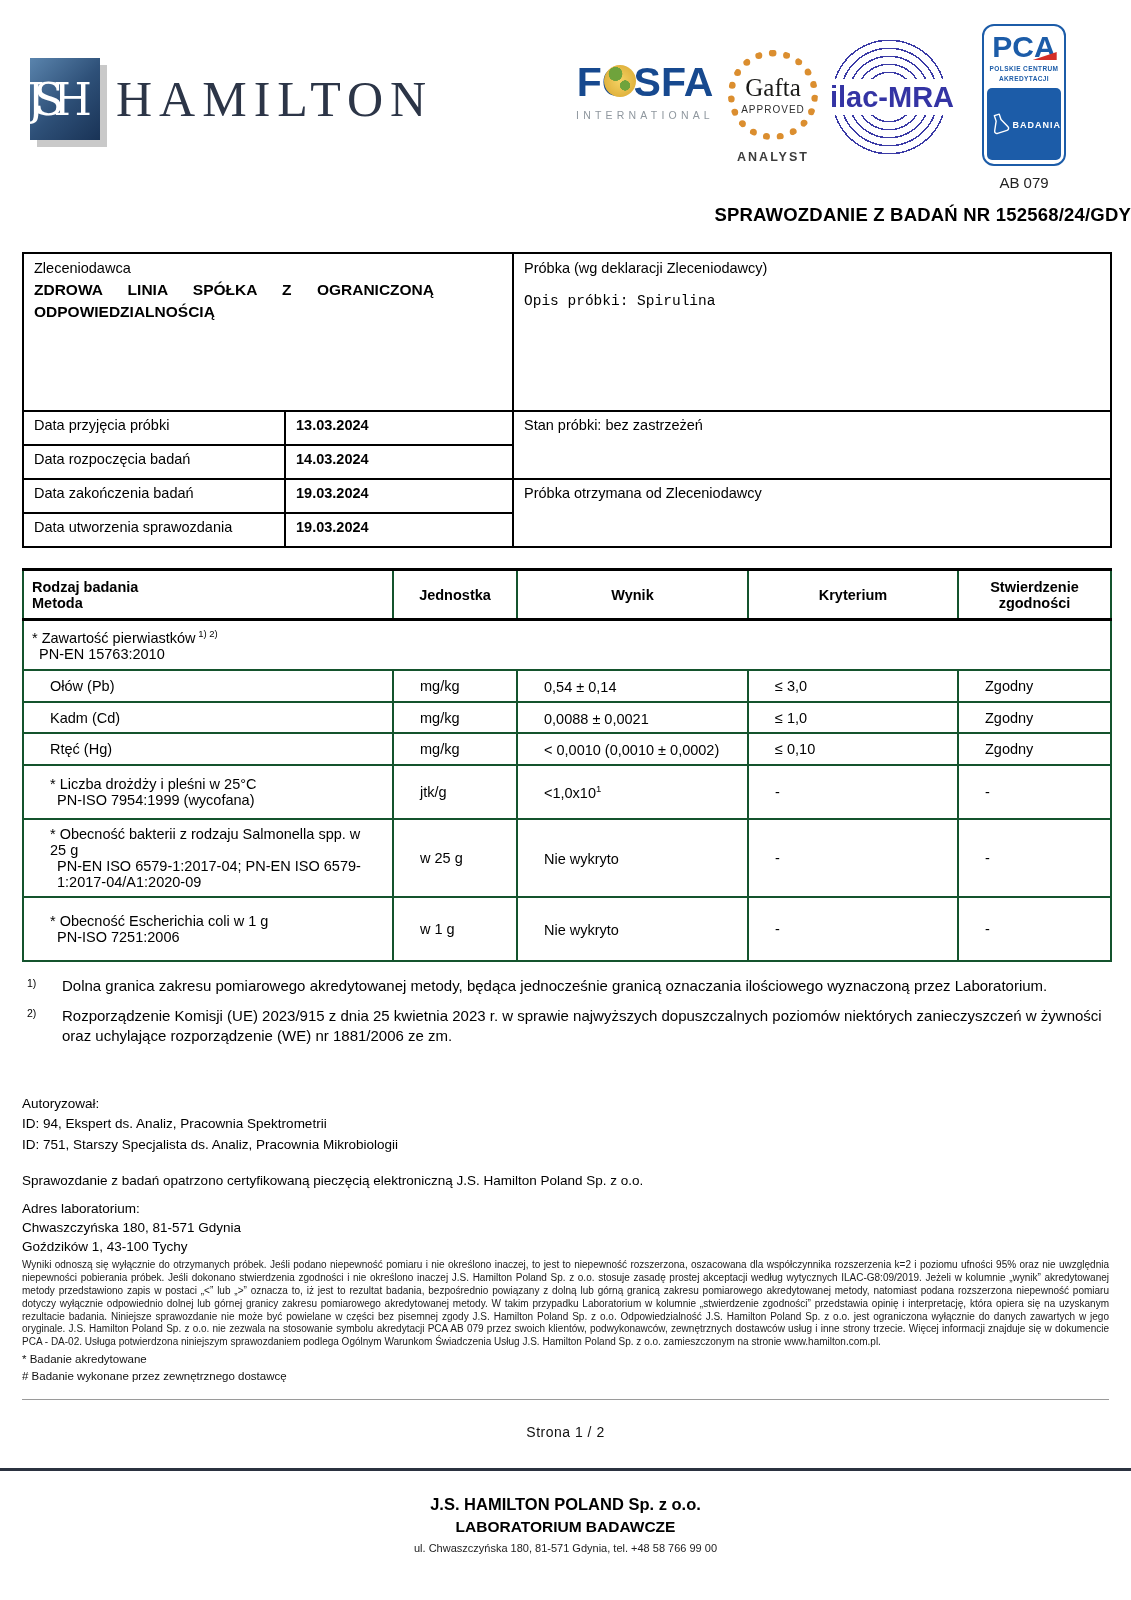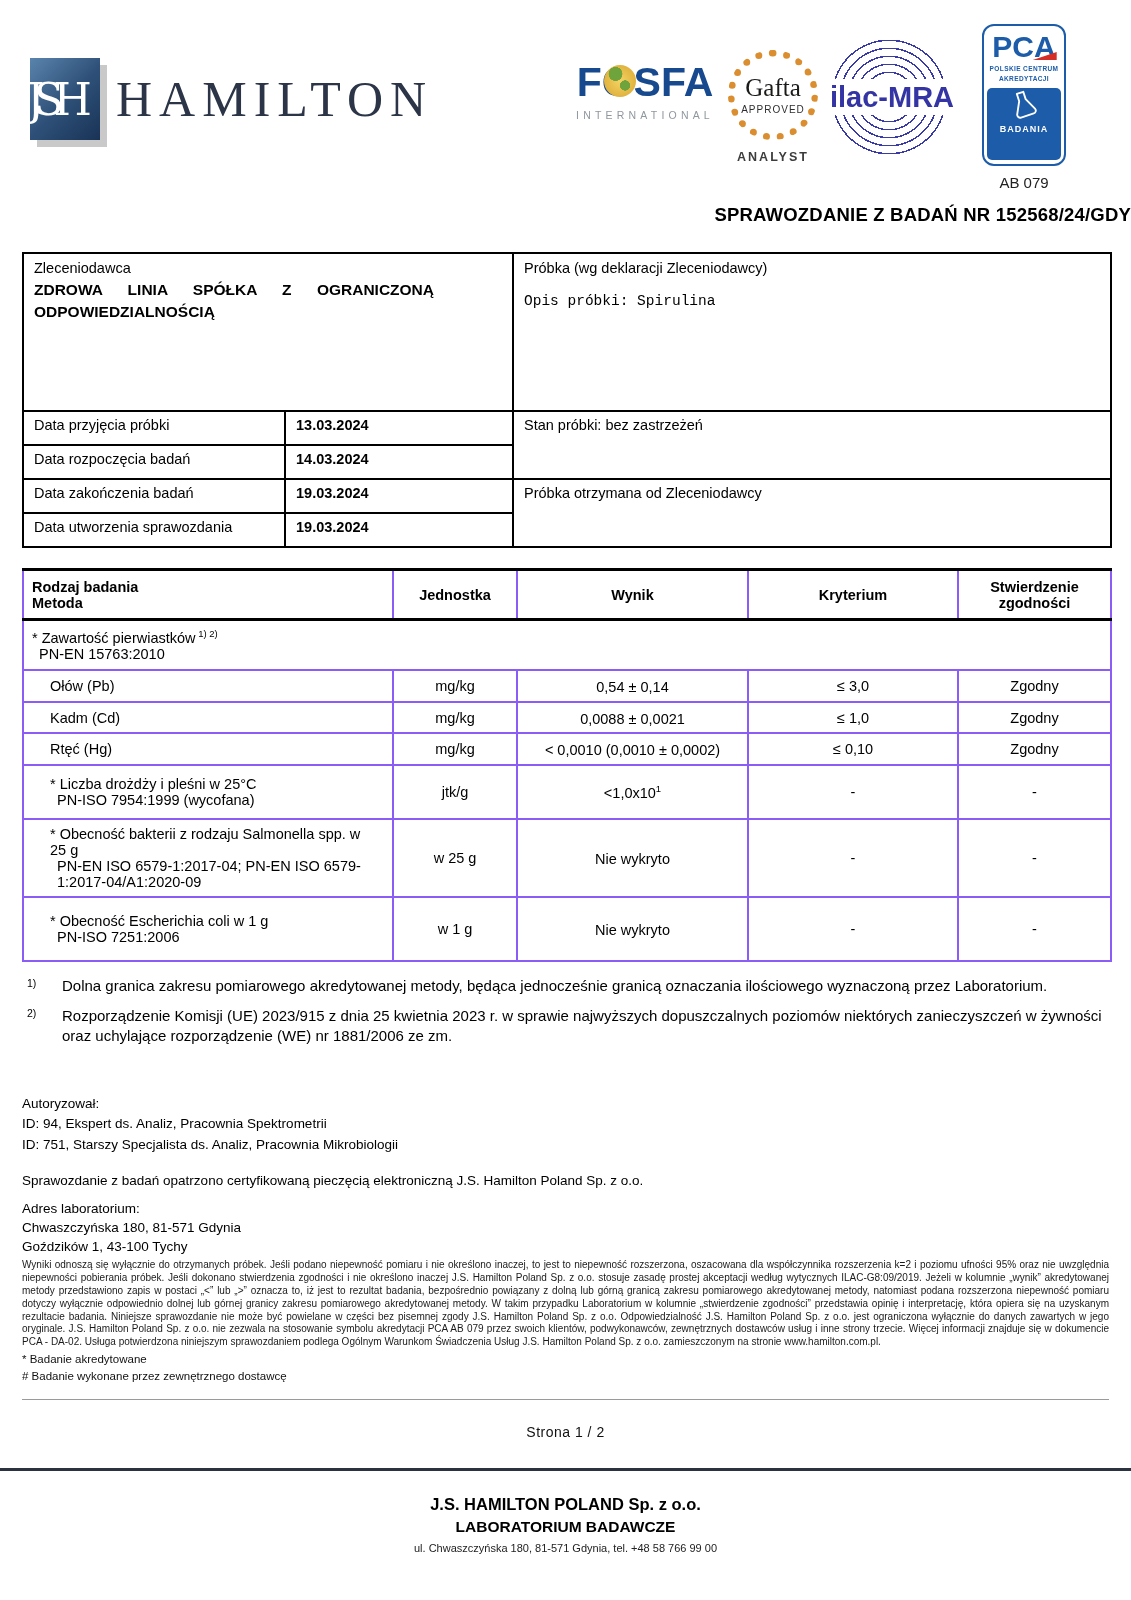--- a/index.html
+++ b/index.html
@@ -41,21 +41,21 @@
   .ilac-text { font-size:29px; font-weight:bold; color:#3434a4; }
 
   .pca { position:absolute; left:976px; top:24px; width:96px; text-align:center; }
   .pca-frame { width:84px; height:142px; border:2.5px solid #1c5ca8; border-radius:12px; background:#fff;
     margin:0 auto; padding-top:6px; }
   .pca-name { font-size:30px; font-weight:bold; color:#1c5ca8; line-height:1; position:relative; display:inline-block; }
   .pca-red { position:absolute; right:-1px; bottom:2px; width:24px; height:8px; background:#d42e27;
     clip-path:polygon(0 100%, 100% 0, 100% 100%); }
   .pca-sub { font-size:6.5px; font-weight:bold; color:#1c5ca8; letter-spacing:0.4px; line-height:1.5; margin-top:2px; }
   .pca-box { width:74px; height:72px; background:#1c5ca8; border-radius:5px; margin:4px auto 0;
-    display:flex; flex-direction:column; align-items:center; }
+    display:flex; flex-direction:row; align-items:center; justify-content:center; }
   .pca-badania { color:#fff; font-size:9px; font-weight:bold; letter-spacing:1px; margin-top:2px; }
   .pca-ab { margin-top:8px; font-size:15px; color:#222; }
 
   
   .report-title { text-align:right; margin-top:12px; font-size:18.5px; font-weight:bold; letter-spacing:0.2px; }
 
   
   table { border-collapse:collapse; table-layout:fixed; }
   .info-table { margin:26px 0 0 22px; width:1088px; }
   .info-table td { border:2px solid #000; padding:6px 10px; vertical-align:top; font-size:14.5px; }
@@ -63,28 +63,28 @@
   .client-name { font-weight:bold; text-align:justify; font-size:15.5px; line-height:1.4; margin-top:3px; max-width:400px; }
   .sample-line2 { margin-top:17px;font-family:Liberation Mono, monospace; }
   .date-row td { height:34px; padding:5px 10px; }
   .date-label { }
   .date-val { font-weight:bold; font-size:15px; }
   .state-cell { vertical-align:top; padding-top:8px; }
   .received-cell { vertical-align:middle; }
 
   
   .res-table { margin:20px 0 0 22px; width:1088px; }
-  .res-table th, .res-table td { border:2px solid #8b5cf6; font-size:14.5px; }
+  .res-table th, .res-table td { border:2px solid #14532d; font-size:14.5px; }
   .res-table th { font-weight:bold; text-align:center; vertical-align:middle; height:50px;
     white-space:pre-line; border-top:3px solid #000; border-bottom:3px solid #000; padding:4px 8px; }
   .res-table th.c1h { text-align:left; }
   .group-cell { padding:7px 8px; height:46px; vertical-align:top; }
   .r-row td { padding:6px 26px; vertical-align:middle; }
   .c1 { text-align:left; }
-  .cc { text-align:center; }
+  .cc { }
   .r-method { padding-left:7px; }
   sup { font-size:9.5px; }
 
   
   .footnotes { margin:14px 22px 0; }
   .fn { display:flex; margin-bottom:9px; }
   .fn-marker { width:40px; flex:0 0 40px; font-size:10.5px; padding-left:5px; padding-top:1px; }
   .fn-text { flex:1; font-size:15px; line-height:1.35; }
 
   

